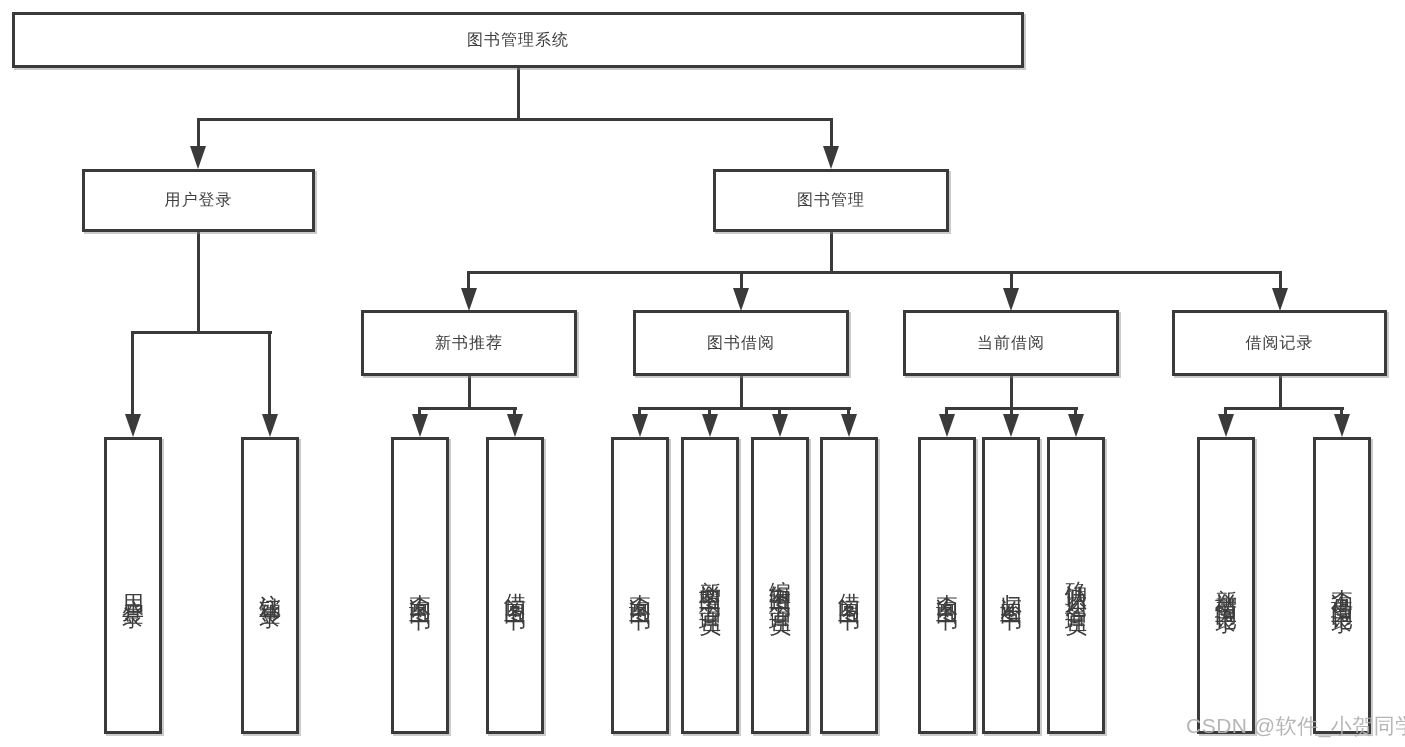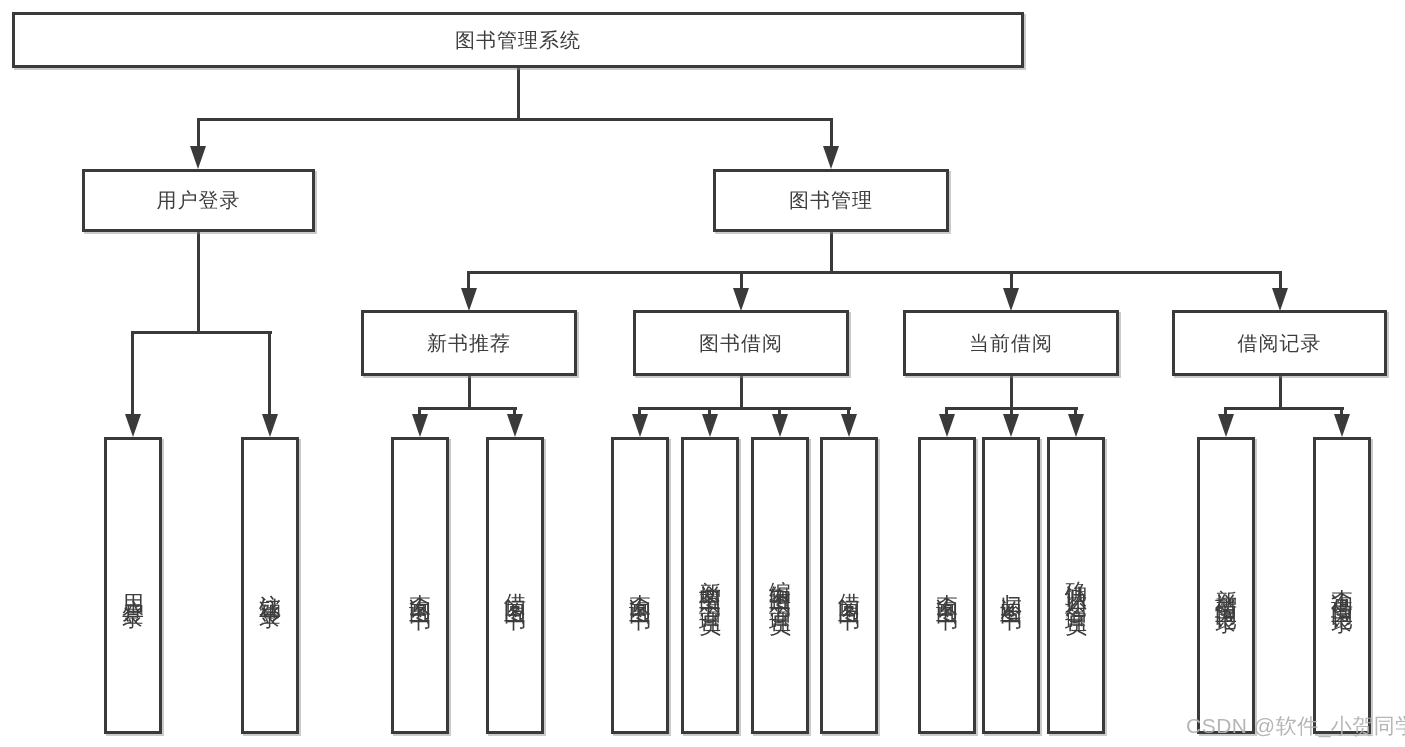--- a/index.html
+++ b/index.html
@@ -14,21 +14,21 @@
   }
   
   .hnode {
     position: absolute;
     box-sizing: border-box;
     border: 3px solid #3a3a3a;
     background: #ffffff;
     display: flex;
     align-items: center;
     justify-content: center;
-    font-size: 20px;
+    font-size: 16px;
     letter-spacing: 1px;
     box-shadow: 2px 2px 0 rgba(140,140,140,0.45);
     z-index: 2;
   }
   .vnode {
     position: absolute;
     box-sizing: border-box;
     border: 3px solid #3a3a3a;
     background: #ffffff;
     width: 58px;

